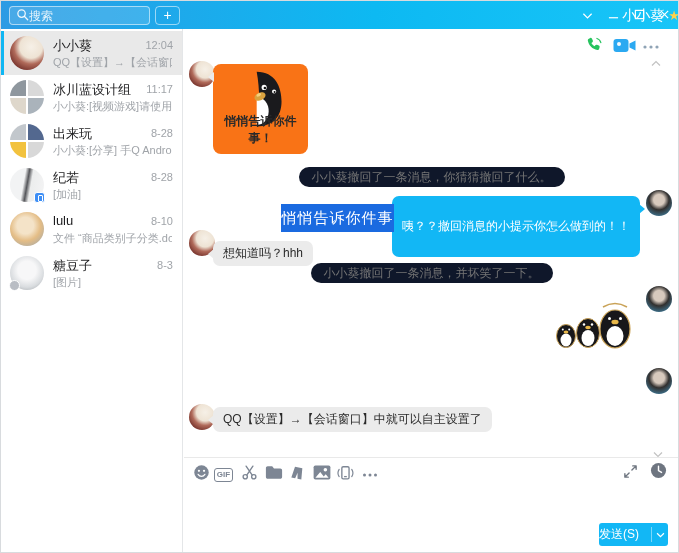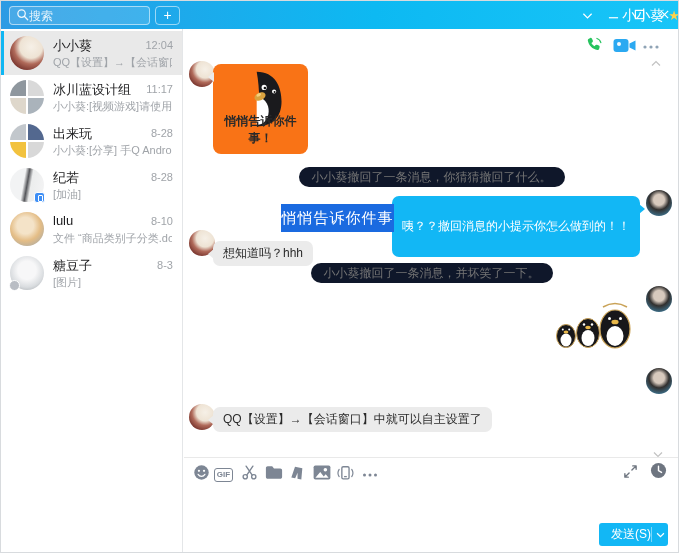--- a/index.html
+++ b/index.html
@@ -113,21 +113,21 @@
   .tbicon { position:absolute; top:436px; width:19px; height:19px; cursor:pointer; display:flex; align-items:center; justify-content:center; }
   .gifbox {
     border:1.5px solid #7d8694; border-radius:3px; color:#7d8694;
     font-size:8px; font-weight:bold; padding:2px 2px; line-height:8px;text-align:center;
   }
   .sendbtn {
     position:absolute; left:416px; top:494px; width:69px; height:23px;
     background:#12b7f5; border-radius:3px; color:#fff; font-size:12px;
     display:flex; align-items:center; cursor:pointer;
   }
-  .sendbtn .lbl { flex:1; text-align:right; }
+  .sendbtn .lbl { flex:1; text-align:left; }
   .sendbtn .drop { width:17px; height:15px; border-left:1px solid rgba(255,255,255,.45); display:flex; align-items:center; justify-content:center; }
 </style>
 </head>
 <body>
 
 <div id="app">
 
   <div class="header">
     <div class="searchbox">
       <span>

